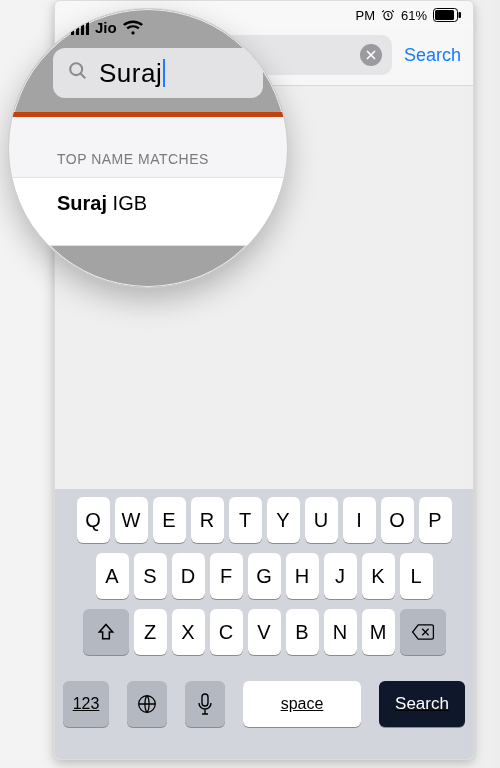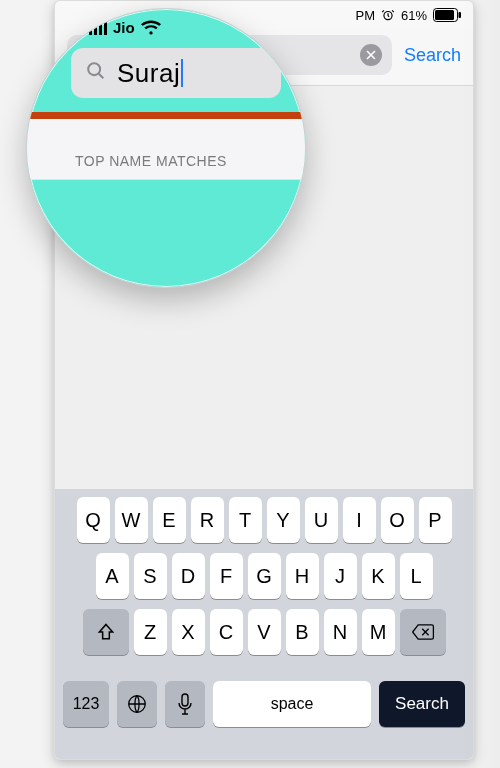--- a/index.html
+++ b/index.html
@@ -74,30 +74,30 @@
     display:flex; align-items:center; justify-content:center;
     font-size:20px; color:#000;
   }
   .key.fn { background:#b3b8c1; min-width:44px; }
   .key.space { flex:1; font-size:16px; }
   .key.search { background:#0f172a; color:#fff; min-width:86px; font-size:17px; }
   .key.shift { min-width:46px; }
   .key.bksp { min-width:46px; background:#b3b8c1; }
   .key.numbers { min-width:46px; background:#b3b8c1; font-size:16px; }
   .key.globe, .key.mic { min-width:40px; background:#b3b8c1; }
-  .krow.bottom { gap:8px; padding:16px 4px; }
+  .krow.bottom { gap:18px; padding:16px 4px;text-decoration:underline; }
   .krow.r3 { padding:0 4px; }
 
   
   .magnifier {
     position:absolute;
-    left:26px; top:8px;
+    left:8px; top:8px;
     width:280px; height:280px;
     border-radius:50%;
-    background:#5eead4;
+    background:#a3a3a3;
     border:1px solid #d0d0d0;
     box-shadow:
       0 12px 30px rgba(0,0,0,0.25),
       inset 0 0 0 1px rgba(255,255,255,0.8);
     overflow:hidden;
   }
   .magnifier-inner {
     position:absolute; inset:0;
     display:flex; flex-direction:column;
   }
@@ -126,21 +126,21 @@
   .caret {
     width:2px; height:28px; background:#1f7cff; margin-left:1px;
     animation: blink 1s steps(1) infinite;
   }
   @keyframes blink { 50%{opacity:0} }
   .mag-section-header{
     padding:34px 0 10px 48px;
     font-size:14px; letter-spacing:0.5px;
     color:#7a7a7e;
     background:#f5f5f7;
-    border-top:7px solid #c2410c;
+    border-top:5px solid #c2410c;
     border-bottom:1px solid #e3e3e5;
   }
   .mag-result{
     background:#fff;
     padding:14px 0 30px 48px;
     font-size:20px;
     border-bottom:1px solid #e3e3e5;
   }
   .mag-result b{font-weight:700}
 
@@ -293,14 +293,17 @@
               <path d="M20 20l-5-5"></path>
             </svg>
         </span>
         <span class="mag-query">
           <span>Suraj</span>
             <span class="caret"></span>
         </span>
       </div>
     </div>
     <div class="mag-section-header">TOP NAME MATCHES</div>
+    <div class="mag-result">
+      <b>Suraj</b><span> IGB</span>
+    </div>
   </div>
 </div>
 
 </body></html>

